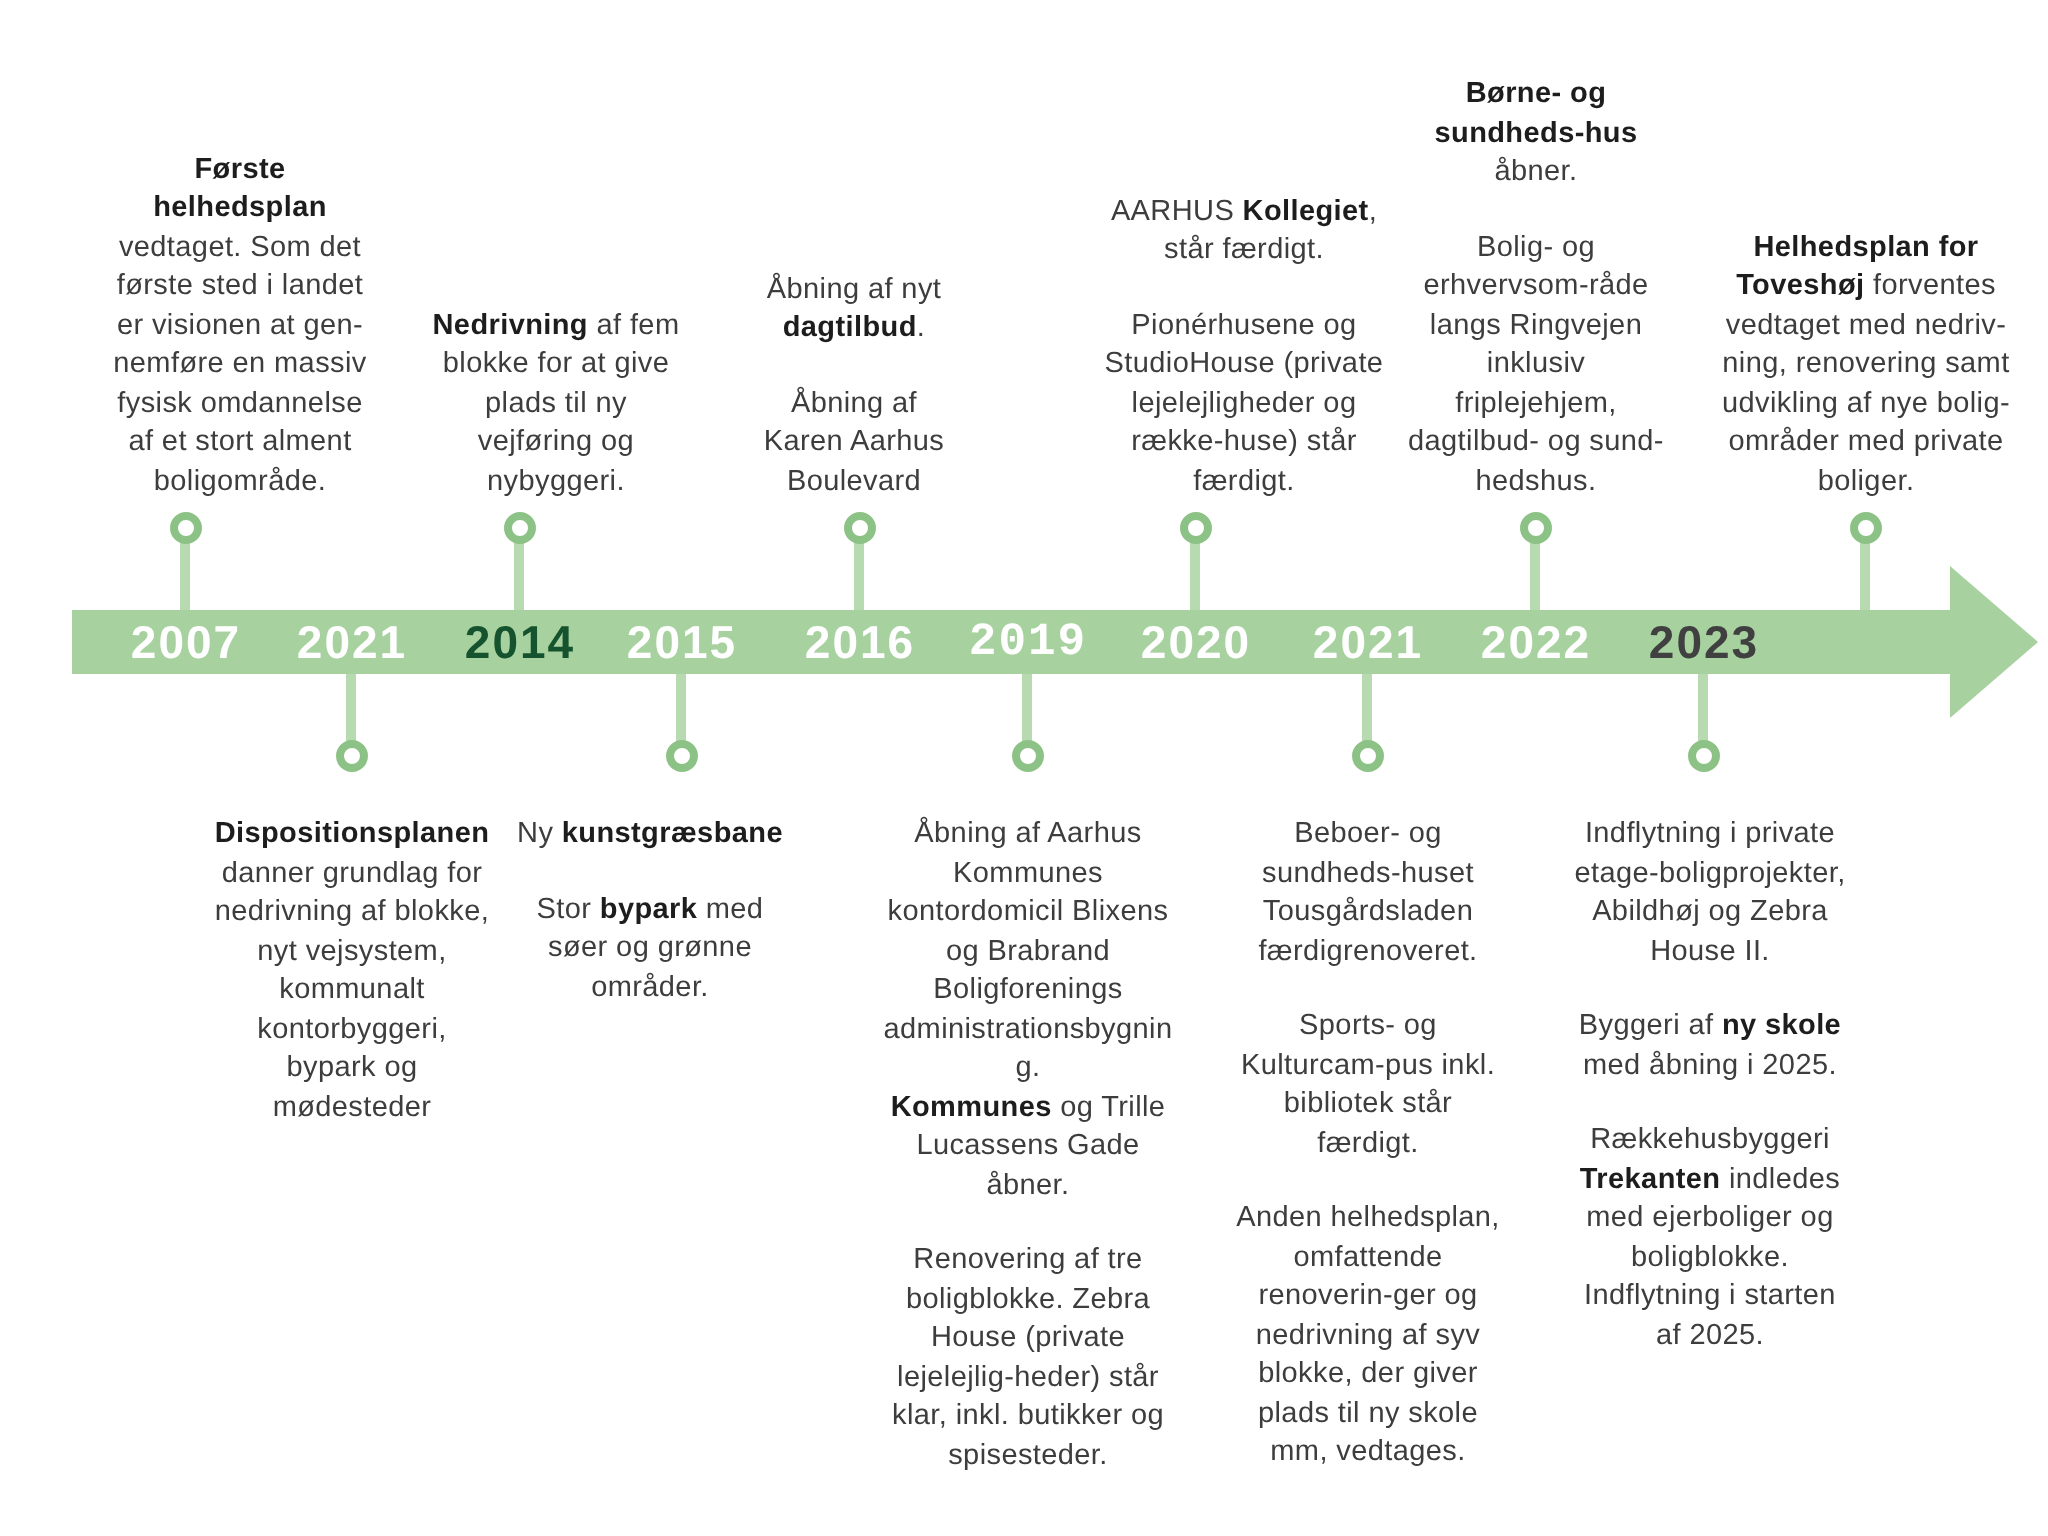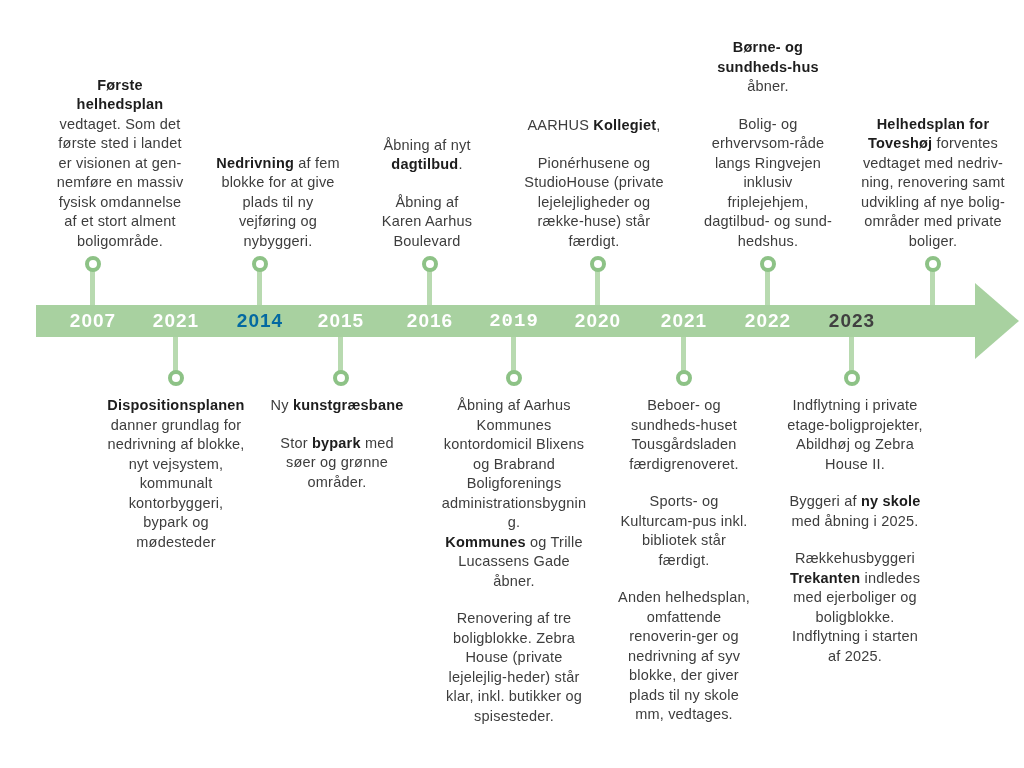--- a/index.html
+++ b/index.html
@@ -8,46 +8,46 @@
     position:relative;width:1024px;height:768px;background:#ffffff;overflow:hidden;
     font-family:"Liberation Sans",sans-serif;color:#3d3d3d;
   }
   .band{position:absolute;left:36px;top:305px;width:941px;height:32px;}
   .arrowhead{
     position:absolute;left:975px;top:283px;width:0;height:0;
     border-top:38px solid transparent;border-bottom:38px solid transparent;
   }
   .year-label{
     position:absolute;top:305px;width:92px;height:32px;line-height:32px;
-    text-align:center;color:#ffffff;font-weight:bold;font-size:19px;letter-spacing:1px;
+    text-align:center;color:#ffffff;font-weight:bold;font-size:23px;letter-spacing:1px;
   }
   .stem{position:absolute;width:5px;}
   .marker{
     position:absolute;width:8px;height:8px;border-radius:50%;
     background:#ffffff;border:4px solid #8dc286;
   }
   .event-block{
     position:absolute;width:210px;text-align:center;
     font-size:14.5px;line-height:19.5px;letter-spacing:0.2px;
   }
-  .para{margin:0 0 18px 0;}
+  .para{margin:12px 0 18px 0;}
   .para:last-child{margin-bottom:0;}
   .line{white-space:nowrap;}
   .seg{display:inline;}
   .seg.bold{font-weight:bold;color:#1d1d1d;}
 </style>
 </head>
 <body>
 
 <div class="canvas" id="timeline-root" style="color: rgb(61, 61, 61);">
   <div class="band" id="band" style="background: rgb(168, 209, 160);"></div>
   <div class="arrowhead" id="arrowhead" style="border-left: 44px solid rgb(168, 209, 160);"></div>
 <div class="year-label" style="left: 47px; color: rgb(255, 255, 255);">2007</div>
     <div class="year-label" style="left: 130px; color: rgb(255, 255, 255);">2021</div>
-    <div class="year-label" style="left: 214px; color: #0369a1;">2014</div>
+    <div class="year-label" style="left: 214px; color: #14532d;">2014</div>
     <div class="year-label" style="left: 295px; color: rgb(255, 255, 255);">2015</div>
     <div class="year-label" style="left: 384px; color: rgb(255, 255, 255);">2016</div>
     <div class="year-label" style="left: 468px; color: rgb(255, 255, 255); font-family: Liberation Mono, monospace;">2019</div>
     <div class="year-label" style="left: 552px; color: rgb(255, 255, 255);">2020</div>
     <div class="year-label" style="left: 638px; color: rgb(255, 255, 255);">2021</div>
     <div class="year-label" style="left: 722px; color: rgb(255, 255, 255);">2022</div>
     <div class="year-label" style="left: 806px; color: #404040;">2023</div>
     <div class="year-label" style="left: 930px; color: rgb(255, 255, 255); margin-top: 44px;">2025</div>
     <div class="stem" style="left: 90px; background: rgb(184, 218, 176); top: 270px; height: 35px;"></div>
     <div class="marker" style="border-color: rgb(141, 194, 134); left: 85px; top: 256px;"></div>
@@ -84,21 +84,21 @@
       <div class="para">
         <div class="line"><span class="seg bold">Nedrivning</span><span class="seg"> af fem</span></div>
         <div class="line"><span class="seg">blokke for at give</span></div>
         <div class="line"><span class="seg">plads til ny</span></div>
         <div class="line"><span class="seg">vejføring og</span></div>
         <div class="line"><span class="seg">nybyggeri.</span></div>
       </div>
     </div>
     <div class="stem" style="left: 338px; background: rgb(184, 218, 176); top: 337px; height: 35px;"></div>
     <div class="marker" style="border-color: rgb(141, 194, 134); left: 333px; top: 370px;"></div>
-    <div class="event-block" style="left: 232px; top: 396px;">
+    <div class="event-block" style="left: 220px; top: 396px;">
       <div class="para">
         <div class="line"><span class="seg">Ny </span><span class="seg bold">kunstgræsbane</span></div>
       </div>
       <div class="para">
         <div class="line"><span class="seg">Stor </span><span class="seg bold">bypark</span><span class="seg"> med</span></div>
         <div class="line"><span class="seg">søer og grønne</span></div>
         <div class="line"><span class="seg">områder.</span></div>
       </div>
     </div>
     <div class="stem" style="left: 427px; background: rgb(184, 218, 176); top: 270px; height: 35px;"></div>
@@ -133,23 +133,24 @@
         <div class="line"><span class="seg">Renovering af tre</span></div>
         <div class="line"><span class="seg">boligblokke. Zebra</span></div>
         <div class="line"><span class="seg">House (private</span></div>
         <div class="line"><span class="seg">lejelejlig-heder) står</span></div>
         <div class="line"><span class="seg">klar, inkl. butikker og</span></div>
         <div class="line"><span class="seg">spisesteder.</span></div>
       </div>
     </div>
     <div class="stem" style="left: 595px; background: rgb(184, 218, 176); top: 270px; height: 35px;"></div>
     <div class="marker" style="border-color: rgb(141, 194, 134); left: 590px; top: 256px;"></div>
-    <div class="event-block" style="left: 489px; bottom: 517px;">
+    <div class="event-block" style="left: 517px; bottom: 517px;">
       <div class="para">
         <div class="line"><span class="seg">AARHUS </span><span class="seg bold">Kollegiet</span><span class="seg">,</span></div>
+        <div class="line"><span class="seg">står færdigt.</span></div>
       </div>
       <div class="para">
         <div class="line"><span class="seg">Pionérhusene og</span></div>
         <div class="line"><span class="seg">StudioHouse (private</span></div>
         <div class="line"><span class="seg">lejelejligheder og</span></div>
         <div class="line"><span class="seg">række-huse) står</span></div>
         <div class="line"><span class="seg">færdigt.</span></div>
       </div>
     </div>
     <div class="stem" style="left: 681px; background: rgb(184, 218, 176); top: 337px; height: 35px;"></div>

